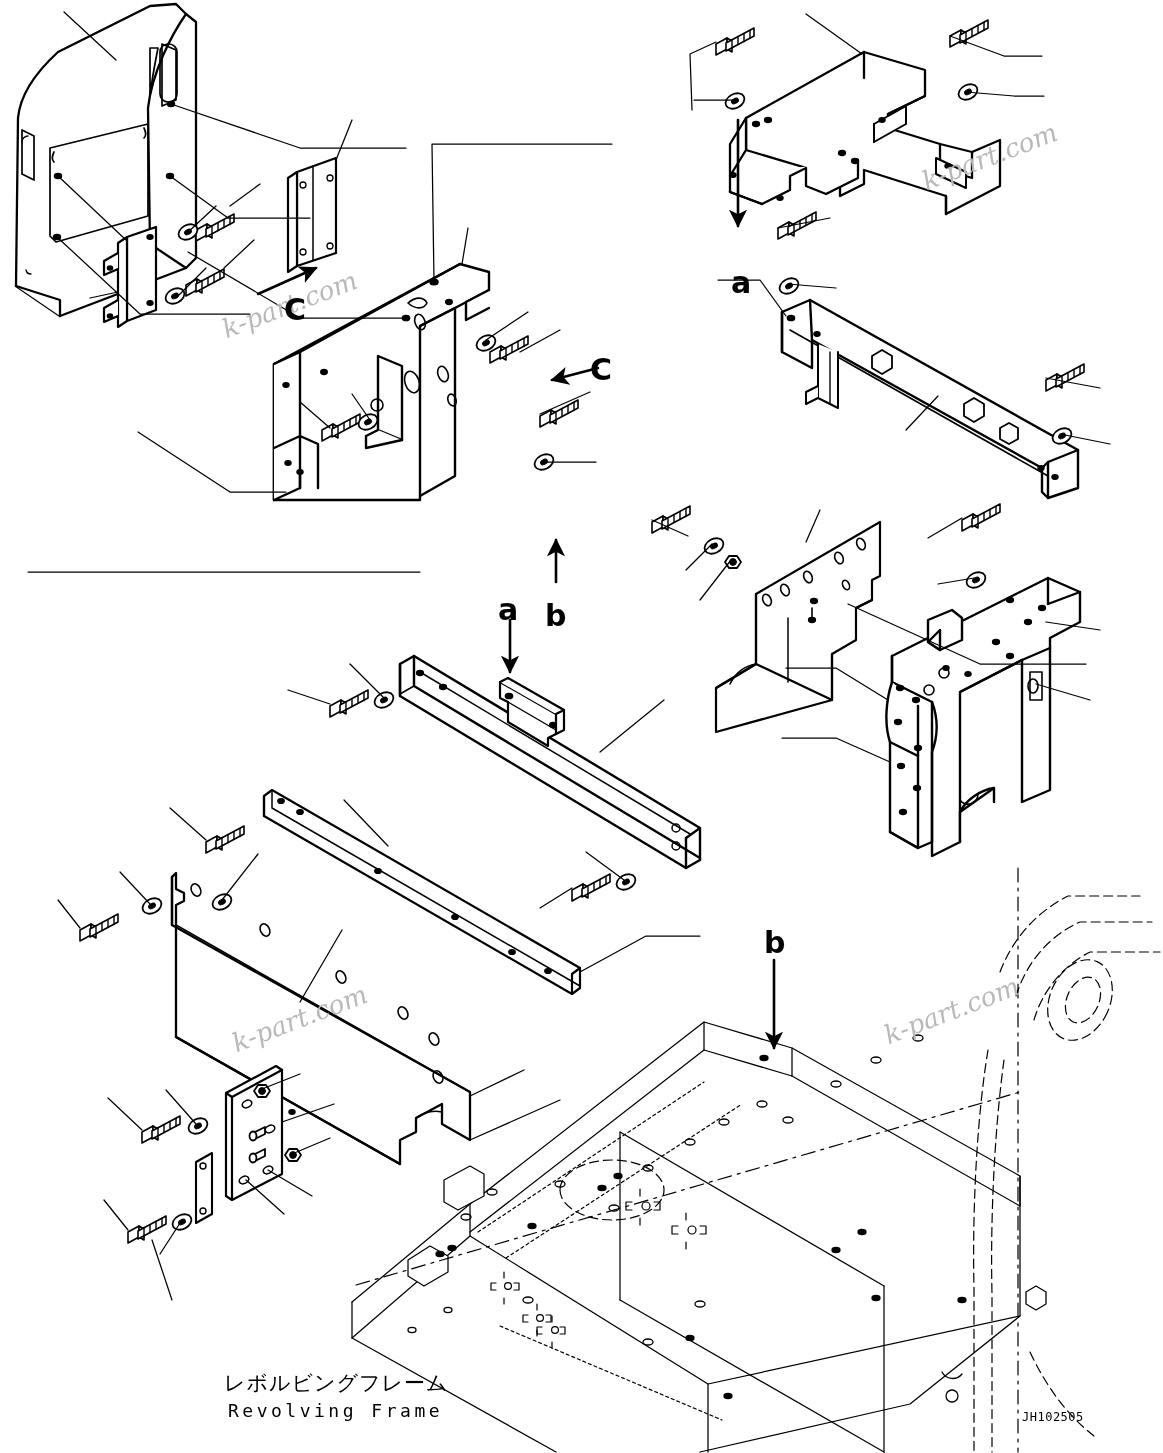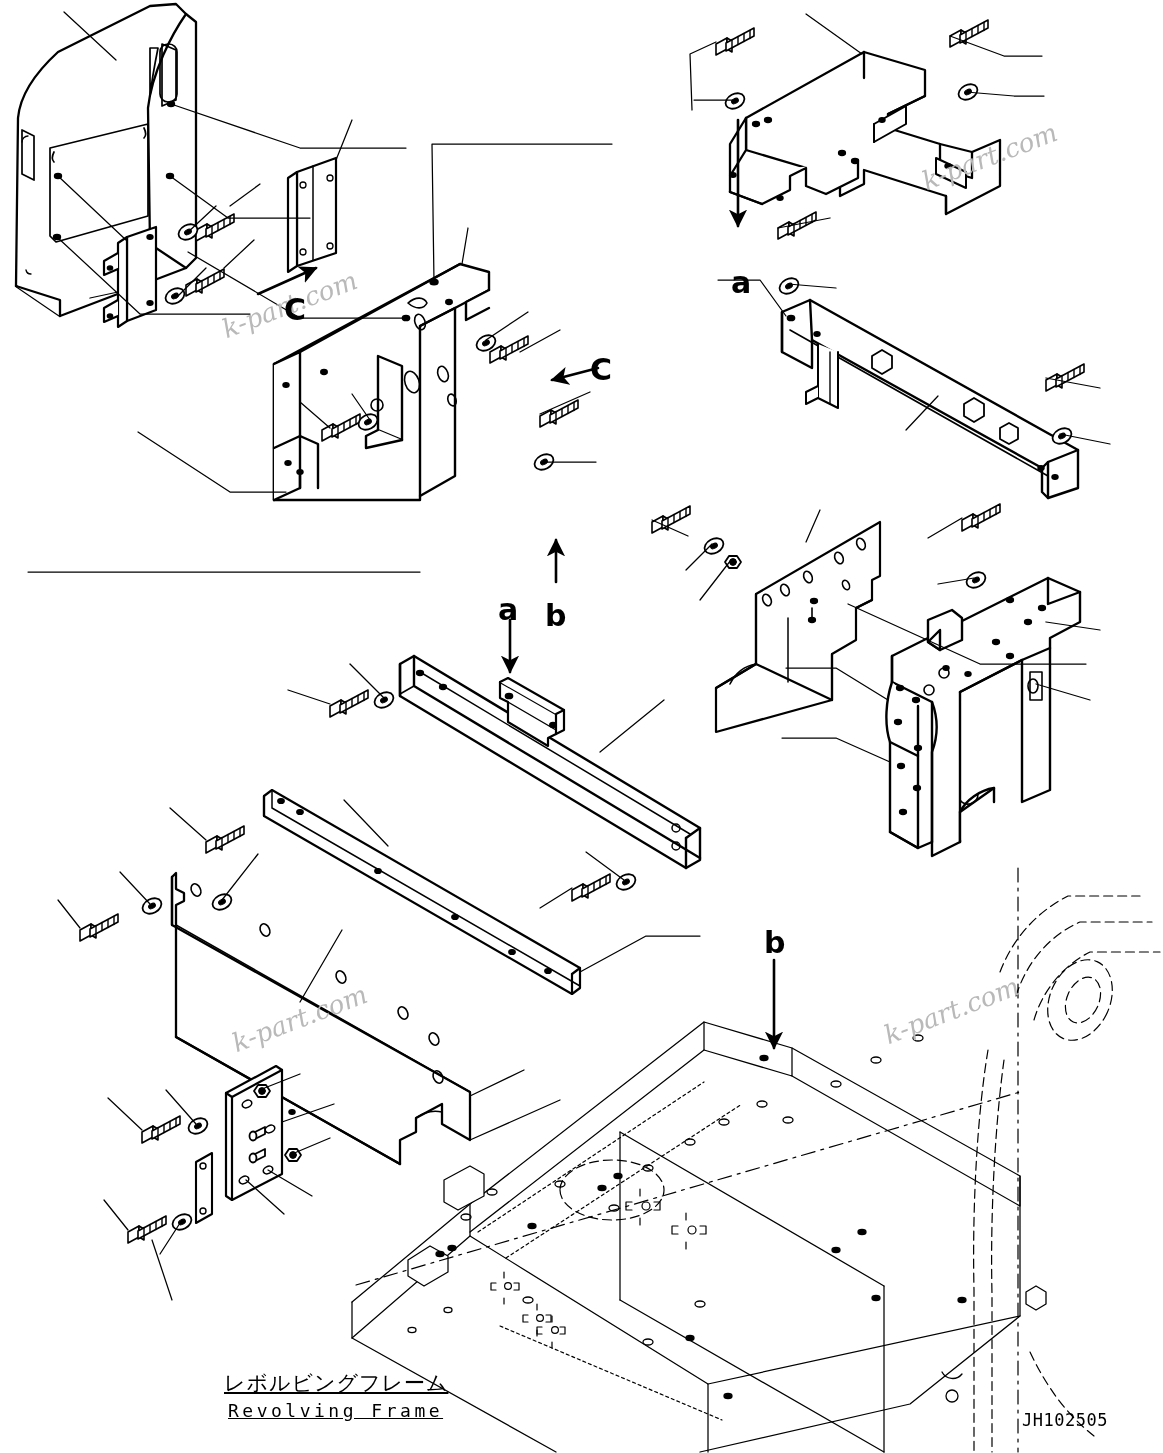--- a/index.html
+++ b/index.html
@@ -5,24 +5,24 @@
 <style>
   html,body{margin:0;padding:0;background:#ffffff;}
   body{width:1163px;height:1453px;position:relative;overflow:hidden;
        font-family:"DejaVu Sans Mono","Liberation Mono",monospace;}
   #sheet{position:absolute;inset:0;width:1163px;height:1453px;background:#fff;}
   svg.layer{position:absolute;left:0;top:0;width:1163px;height:1453px;}
 
   .wm{position:absolute;color:#b9b9b9;font-family:"DejaVu Serif","Liberation Serif",serif;
       font-style:italic;font-weight:400;white-space:nowrap;user-select:none;}
 
-  .cap{position:absolute;color:#000;white-space:pre;text-decoration:underline;}
+  .cap{position:absolute;color:#000;white-space:pre;}
   #cap-jp{left:224px;top:1369px;font-size:21px;letter-spacing:1px;}
   #cap-en{left:228px;top:1400px;font-size:18px;letter-spacing:3.5px;}
-  #dwgno{position:absolute;left:1022px;top:1410px;font-size:17px;letter-spacing:.5px;color:#000;}
+  #dwgno{position:absolute;left:1022px;top:1410px;font-size:12px;letter-spacing:.5px;color:#000;}
 
   .ref{position:absolute;color:#000;font-weight:700;
        font-family:"DejaVu Sans","Liberation Sans",sans-serif;}
 </style>
 </head>
 <body>
 
 <div id="sheet">
 
   <svg class="layer" viewBox="0 0 1163 1453">

